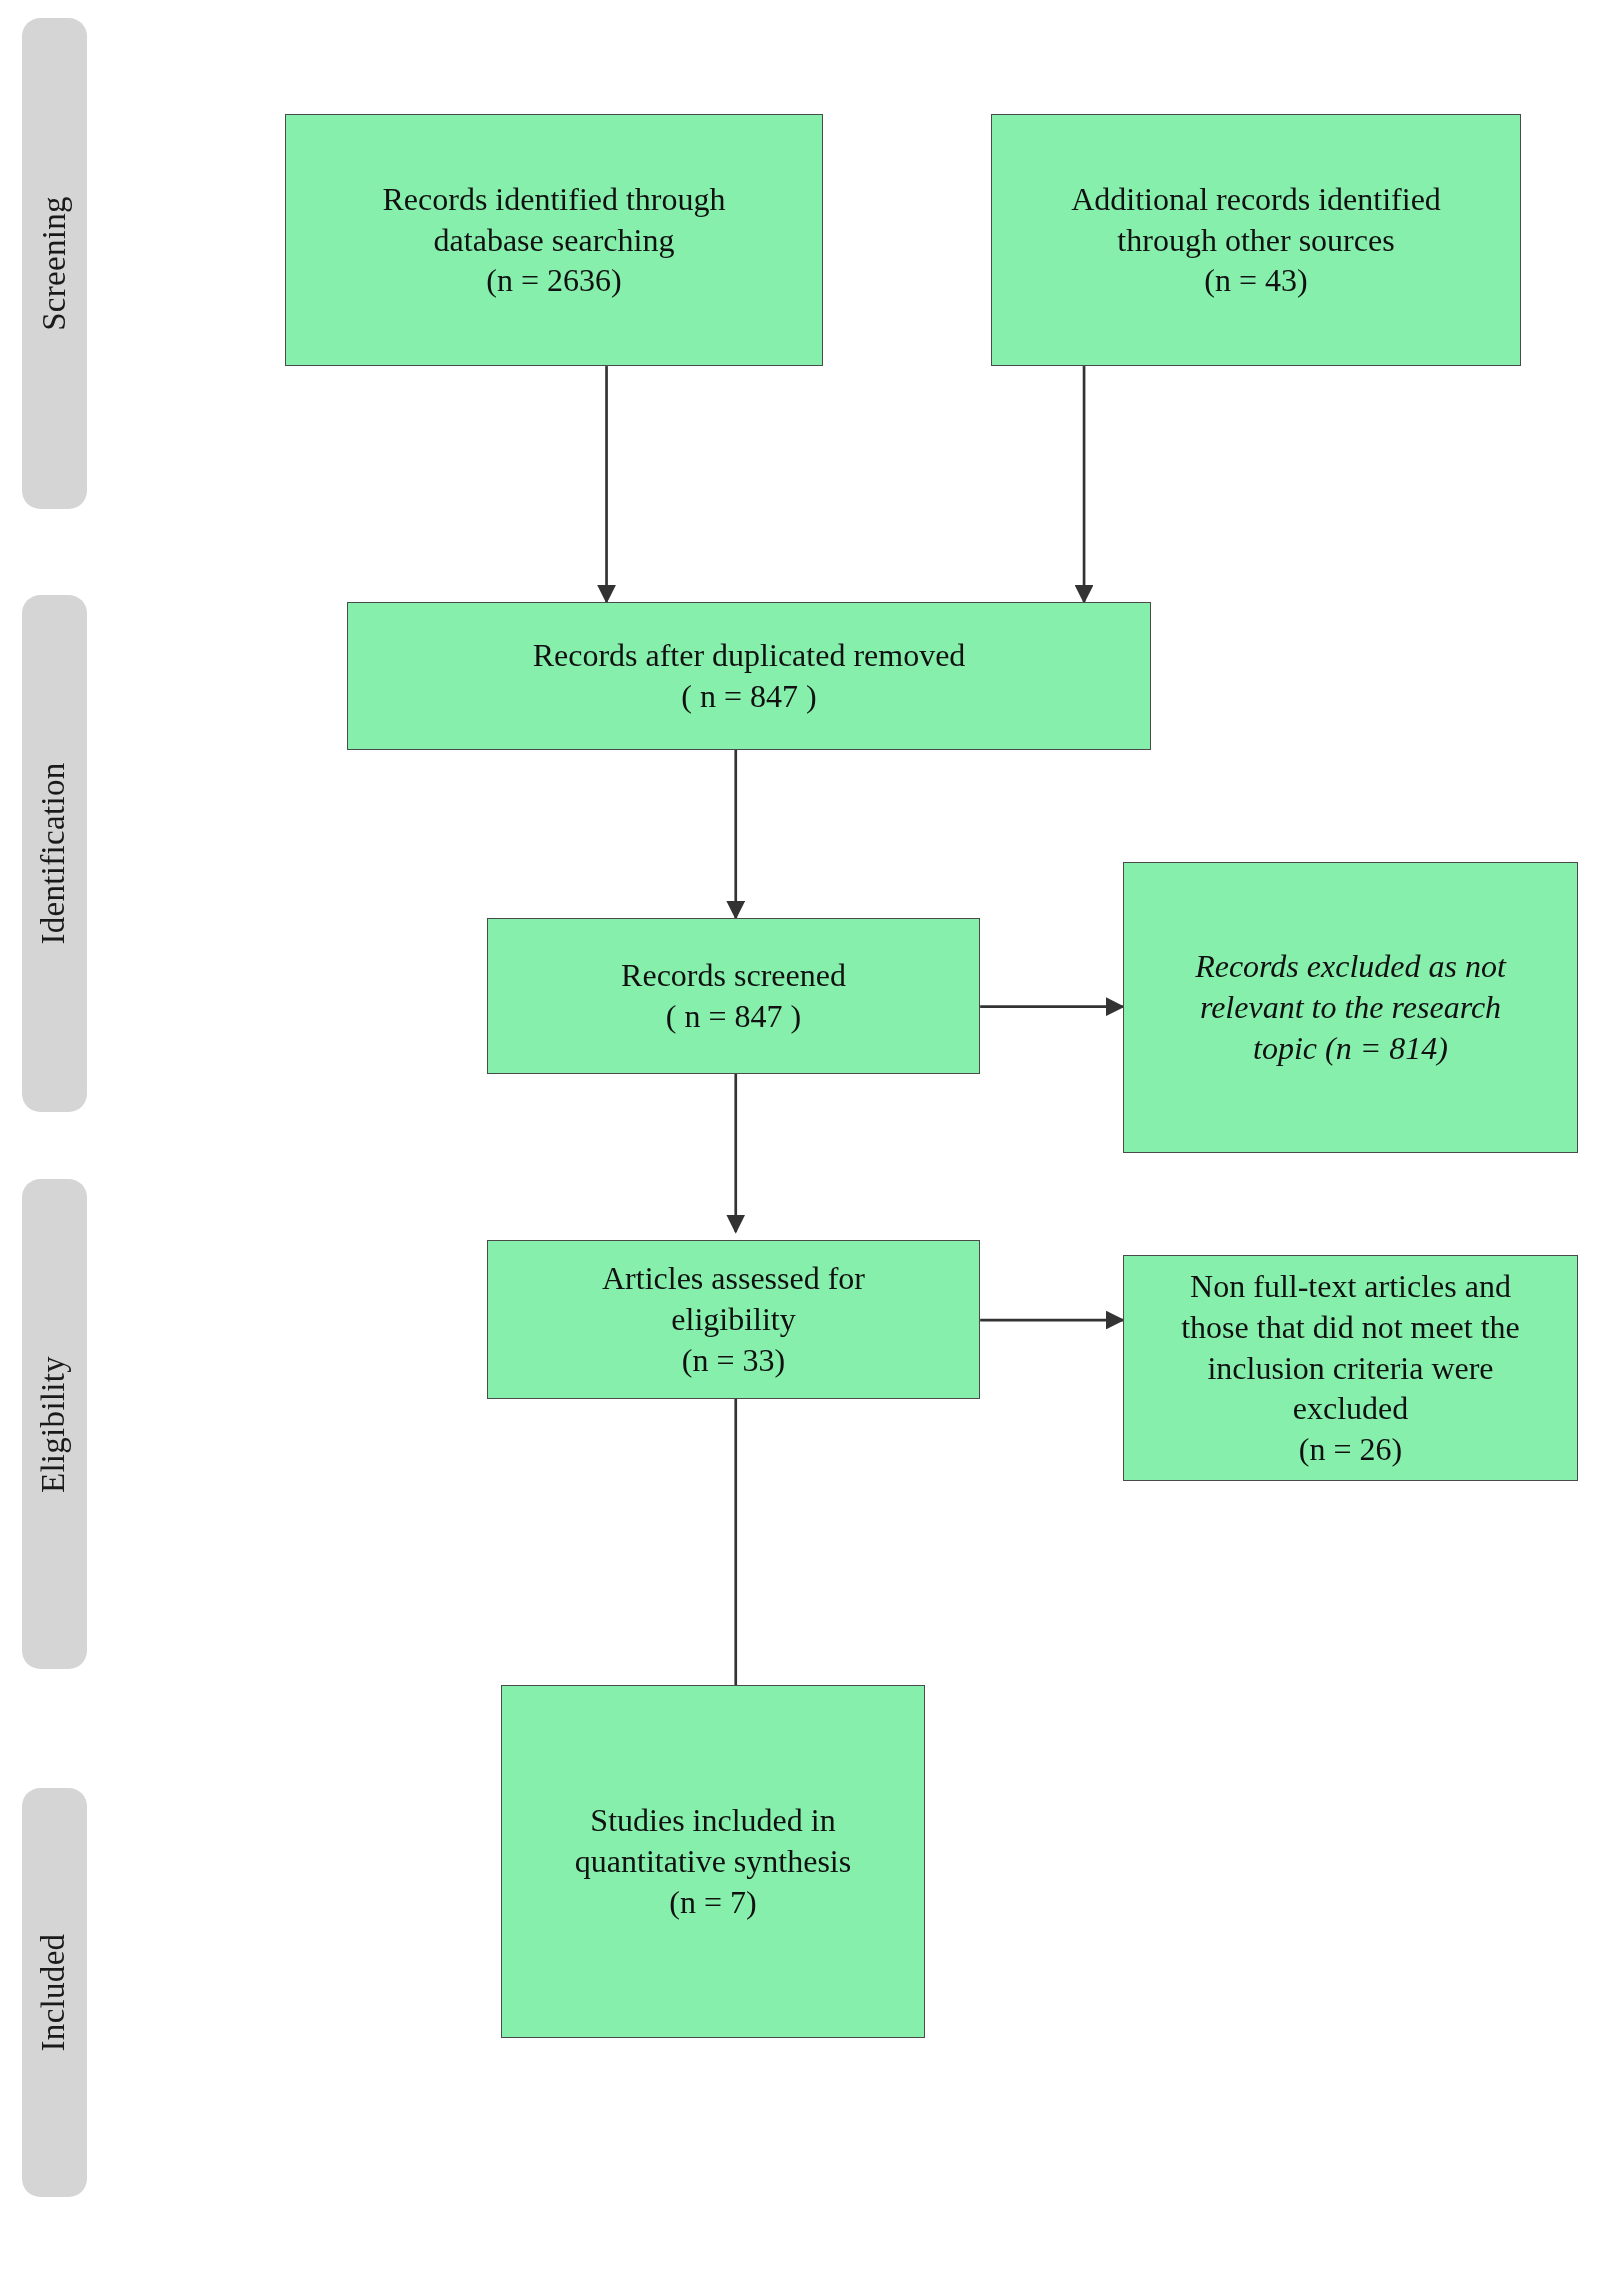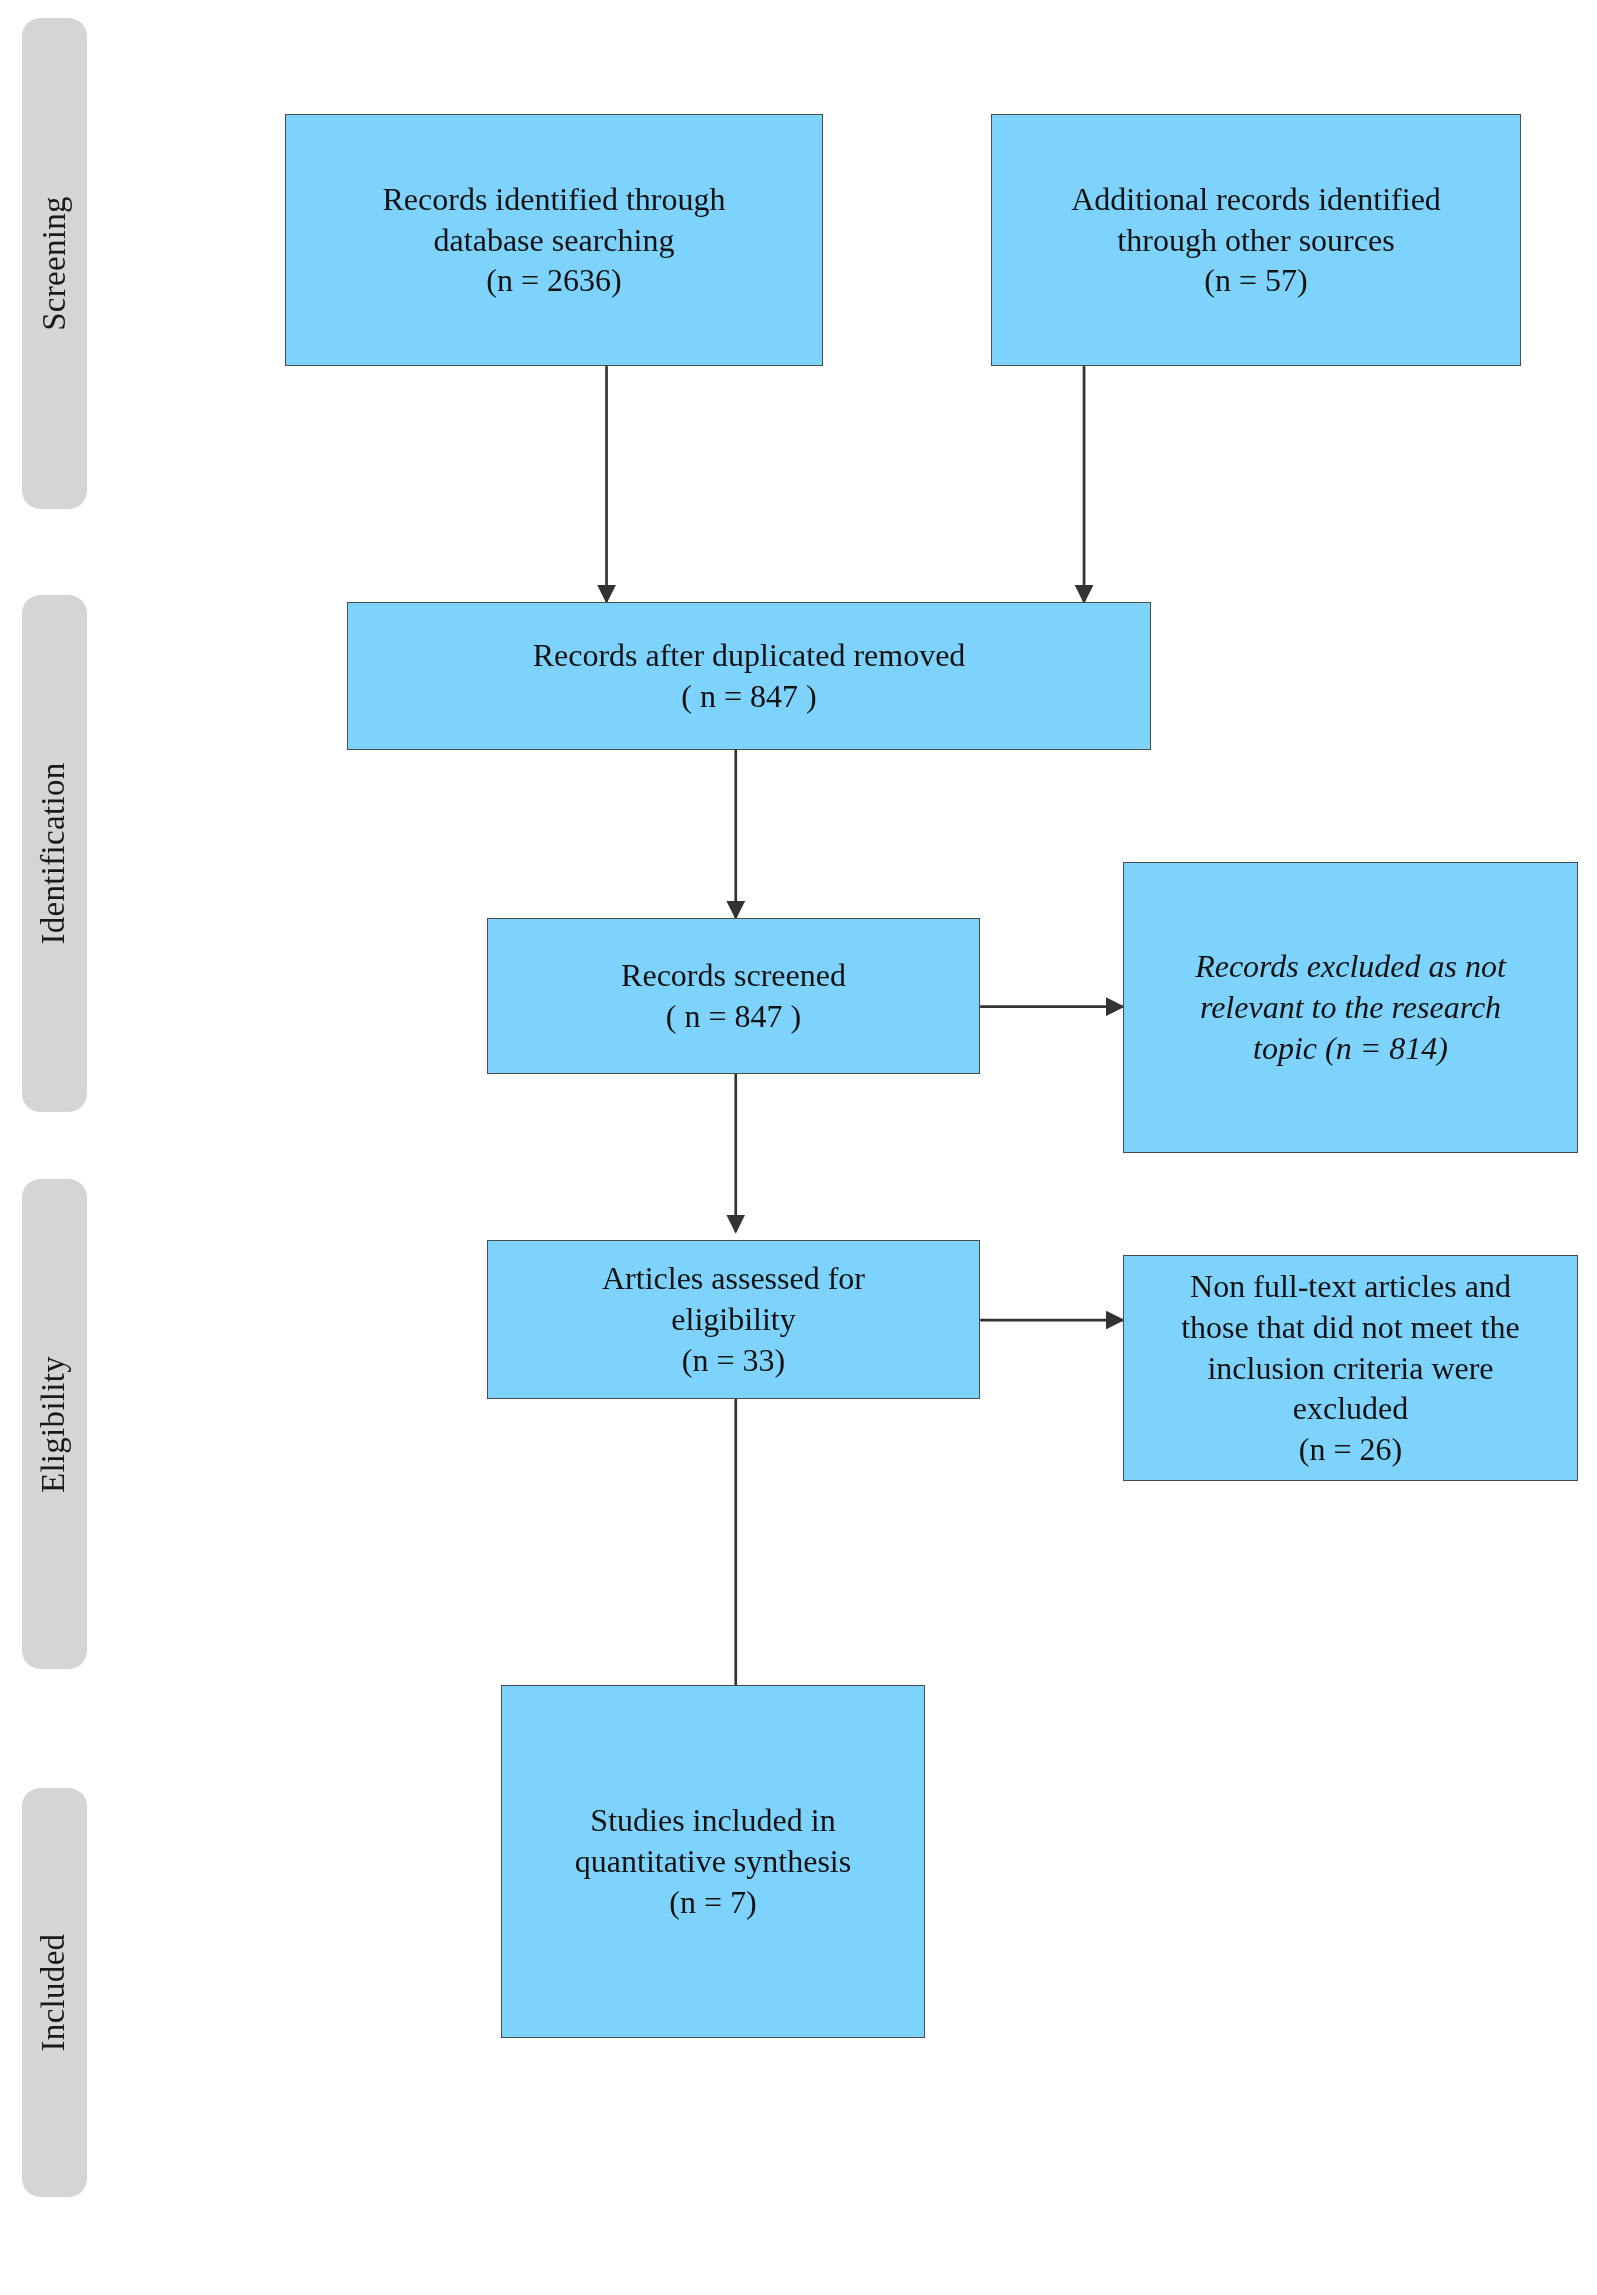--- a/index.html
+++ b/index.html
@@ -31,21 +31,21 @@
     white-space: nowrap;
     font-size: 33px;
     line-height: 1;
     color: #1a1a1a;
     letter-spacing: 0.3px;
   }
 
   
   .flow-box {
     position: absolute;
-    background: #7dd3fc;
+    background: #86efac;
     border: 1.6px solid #4a4a4a;
     box-sizing: border-box;
     display: flex;
     align-items: center;
     justify-content: center;
     padding: 0 14px;
   }
   .flow-box-text {
     text-align: center;
     font-size: 32px;
@@ -109,21 +109,21 @@
 
   <div class="flow-box" style="left:285px; top:114px; width:538px; height:252px;">
     <div class="flow-box-text">Records identified through
 database  searching
 (n = 2636)</div>
   </div>
 
   <div class="flow-box" style="left:991px; top:114px; width:530px; height:252px;">
     <div class="flow-box-text">Additional records identified
 through other sources
-(n = 57)</div>
+(n = 43)</div>
   </div>
 
   <div class="flow-box" style="left:347px; top:602px; width:804px; height:148px;font-family:Liberation Serif, serif;">
     <div class="flow-box-text">Records after duplicated removed
 ( n = 847 )</div>
   </div>
 
   <div class="flow-box" style="left:487px; top:918px; width:493px; height:156px;">
     <div class="flow-box-text">Records screened
 ( n = 847  )</div>

